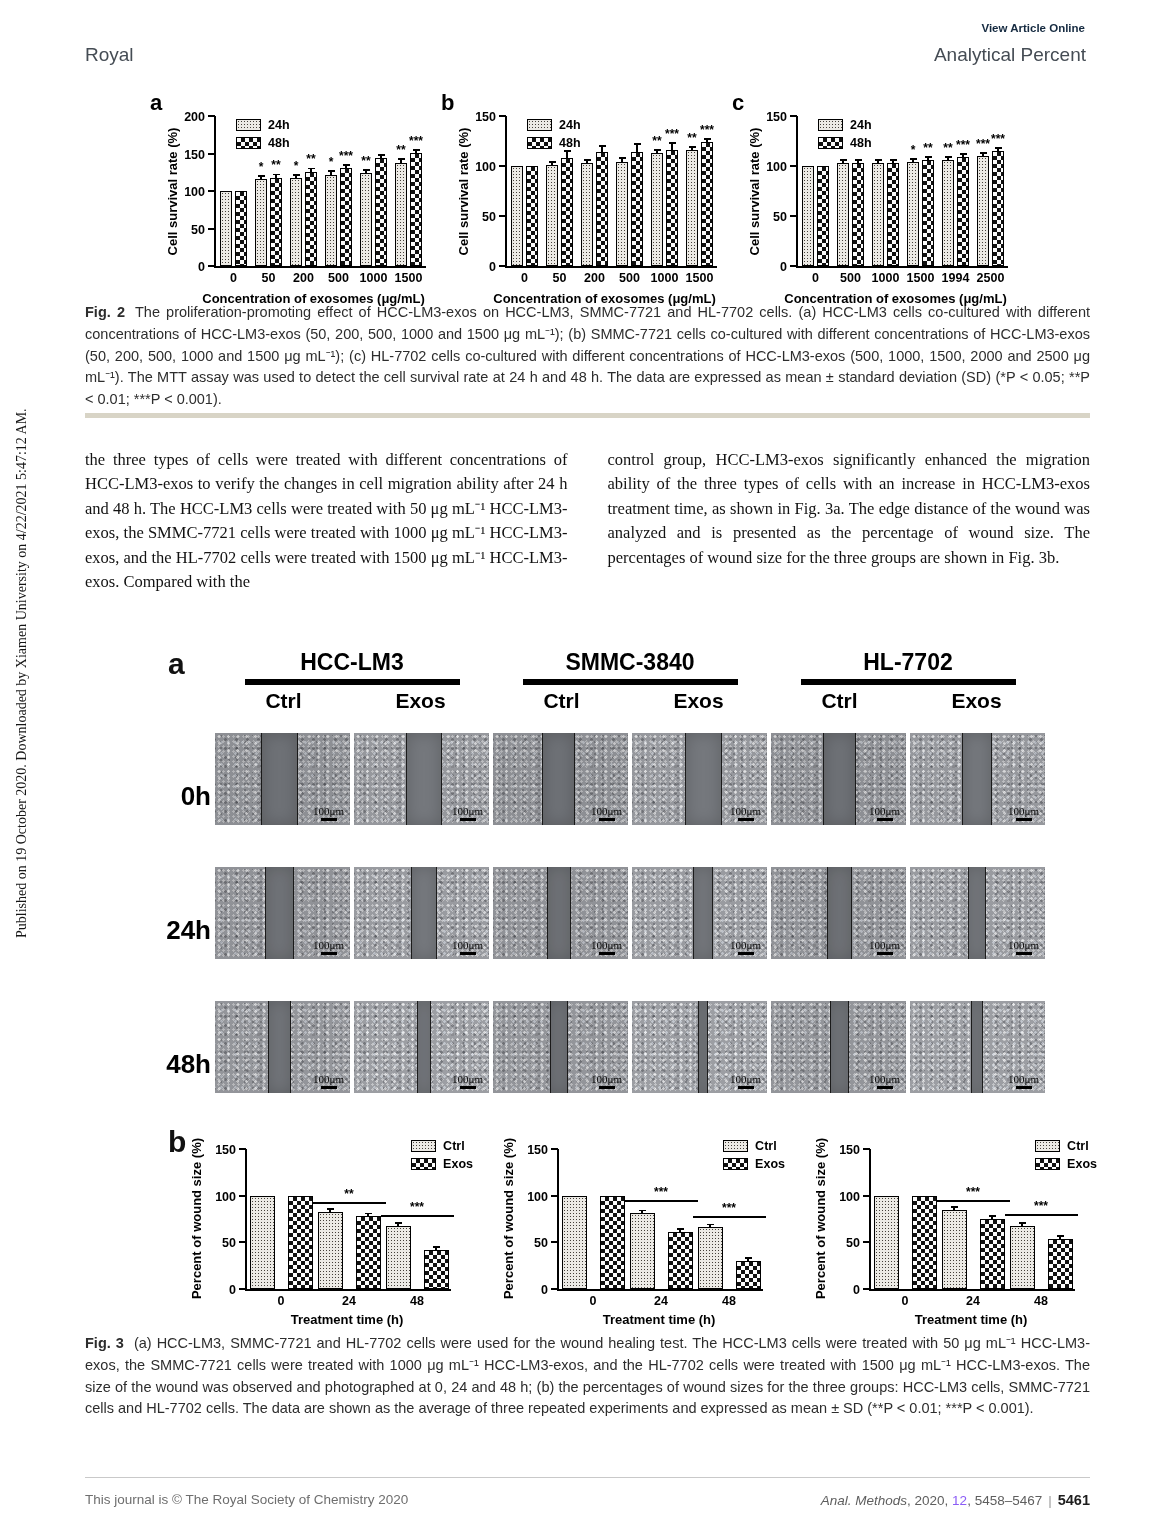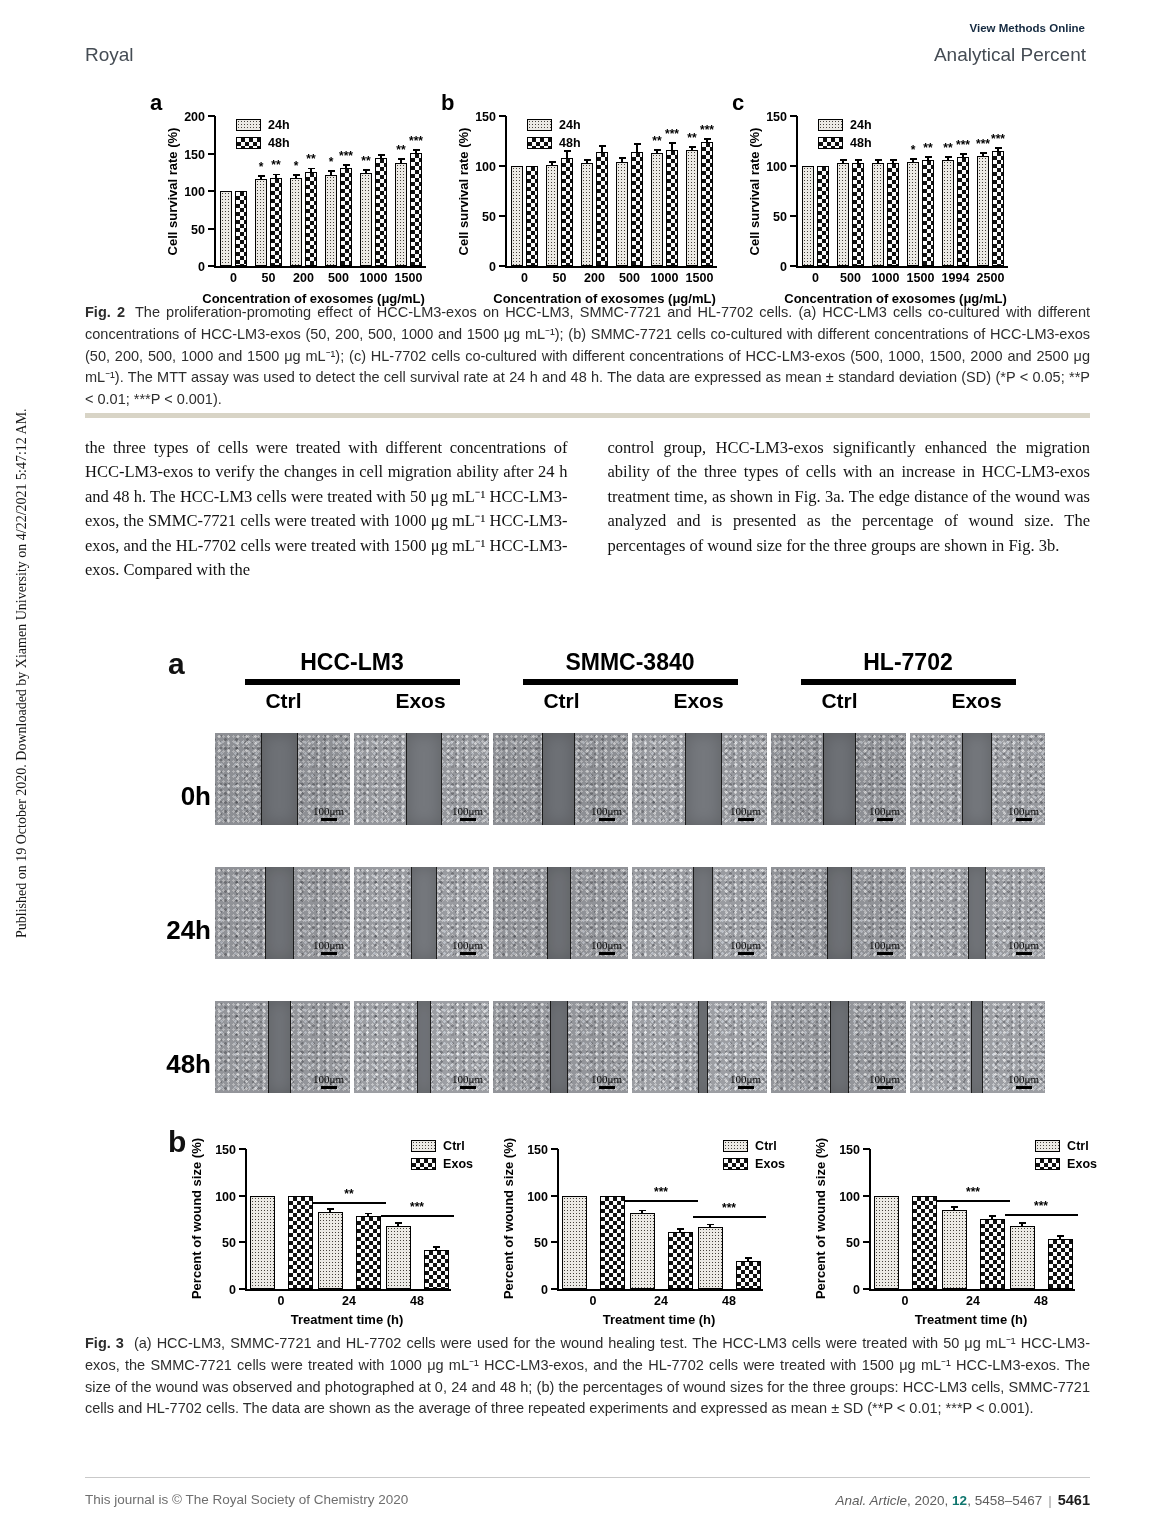--- a/index.html
+++ b/index.html
@@ -38,21 +38,21 @@
   .xtitle{position:absolute;left:36px;right:0;bottom:2px;text-align:center;font-size:13px;font-weight:bold;color:#000;}
 
   
   .caption{position:absolute;left:85px;width:1005px;font-size:14.5px;line-height:1.5;color:#2d2d2d;text-align:justify;}
   .figlab{font-weight:bold;margin-right:10px;}
   .cap2{top:302px;}
   .cap3{top:1333px;}
   .divbar{position:absolute;left:85px;top:413px;width:1005px;height:5px;background:#d8d4c6;}
 
   
-  .bodytext{position:absolute;top:436px;left:85px;width:1005px;display:flex;gap:40px;font-family:"Liberation Serif",serif;font-size:16.5px;line-height:1.48;text-align:justify;color:#121212;}
+  .bodytext{position:absolute;top:448px;left:85px;width:1005px;display:flex;gap:40px;font-family:"Liberation Serif",serif;font-size:16.5px;line-height:1.48;text-align:justify;color:#121212;}
   .bodytext>div{flex:1;}
 
   
   .fig3{position:absolute;left:85px;top:645px;width:1005px;height:685px;}
   .p3a{position:absolute;left:83px;top:2px;font-size:30px;font-weight:bold;}
   .p3b{position:absolute;left:83px;top:480px;font-size:30px;font-weight:bold;}
   .grp{position:absolute;top:4px;width:274px;text-align:center;}
   .grpname{font-size:23px;font-weight:bold;color:#000;}
   .grpbar{width:215px;height:6px;background:#000;margin:3px auto 4px;}
   .cond{display:flex;}
@@ -76,30 +76,30 @@
   .f3chart .plot{left:68px;top:18px;width:204px;height:140px;}
   .f3chart .legend{right:4px;top:8px;}
   .f3chart .ytitle{left:-66px;top:80px;width:170px;}
   .f3chart .xtitle{left:40px;bottom:0;}
 
   
   .footrule{position:absolute;left:85px;top:1477px;width:1005px;height:1px;background:#c9c9c9;}
   .footer{position:absolute;left:85px;top:1492px;width:1005px;display:flex;justify-content:space-between;font-size:13.5px;color:#6e6e6e;}
   .fright{color:#5e5e5e;}
   .fjournal{font-style:italic;}
-  .fvol{font-weight:bold;color:#0f766e;}
+  .fvol{font-weight:normal;color:#8b5cf6;}
   .fsep{color:#999;margin:0 6px;}
   .fpage{font-weight:bold;color:#1d1d1d;font-size:14.5px;}
 </style>
 </head>
 <body>
 
 <div class="page">
 
-  <div class="vao">View Methods Online</div>
+  <div class="vao">View Article Online</div>
   <div class="hrow">
     <span>Royal</span>
     <span>Analytical Percent</span>
   </div>
 
   <div class="sidebar">Published on 19 October 2020. Downloaded by Xiamen University on 4/22/2021 5:47:12 AM.</div>
 
   <div class="fig2">
     <div class="f2chart">
       <div class="pletter">a</div>
@@ -566,17 +566,17 @@
     </div>
 
   <div class="caption cap3">
     <span class="figlab">Fig. 3</span><span>(a) HCC-LM3, SMMC-7721 and HL-7702 cells were used for the wound healing test. The HCC-LM3 cells were treated with 50 μg mL⁻¹ HCC-LM3-exos, the SMMC-7721 cells were treated with 1000 μg mL⁻¹ HCC-LM3-exos, and the HL-7702 cells were treated with 1500 μg mL⁻¹ HCC-LM3-exos. The size of the wound was observed and photographed at 0, 24 and 48 h; (b) the percentages of wound sizes for the three groups: HCC-LM3 cells, SMMC-7721 cells and HL-7702 cells. The data are shown as the average of three repeated experiments and expressed as mean ± SD (**P &lt; 0.01; ***P &lt; 0.001).</span>
   </div>
 
   <div class="footrule"></div>
   <div class="footer">
     <span>This journal is © The Royal Society of Chemistry 2020</span>
     <span class="fright">
-      <span class="fjournal">Anal. Article</span><span>, 2020, </span><span class="fvol">12</span><span>, 5458–5467</span><span class="fsep">|</span><span class="fpage">5461</span>
+      <span class="fjournal">Anal. Methods</span><span>, 2020, </span><span class="fvol">12</span><span>, 5458–5467</span><span class="fsep">|</span><span class="fpage">5461</span>
     </span>
   </div>
 
 </div>
 
 </body></html>

